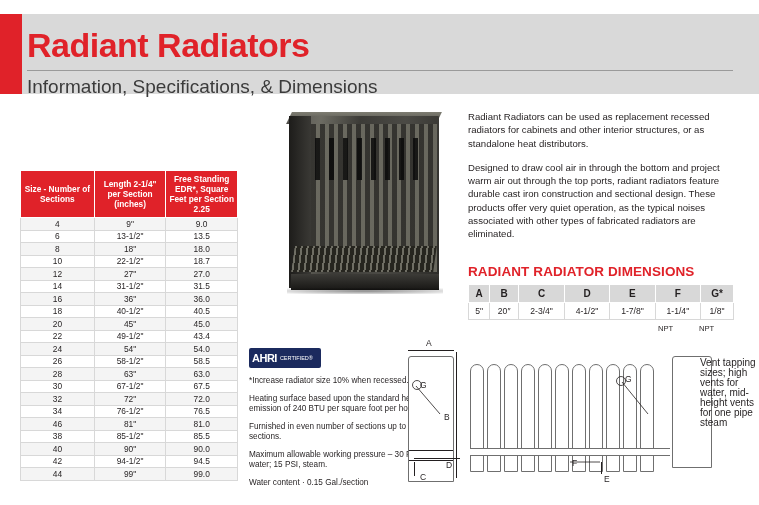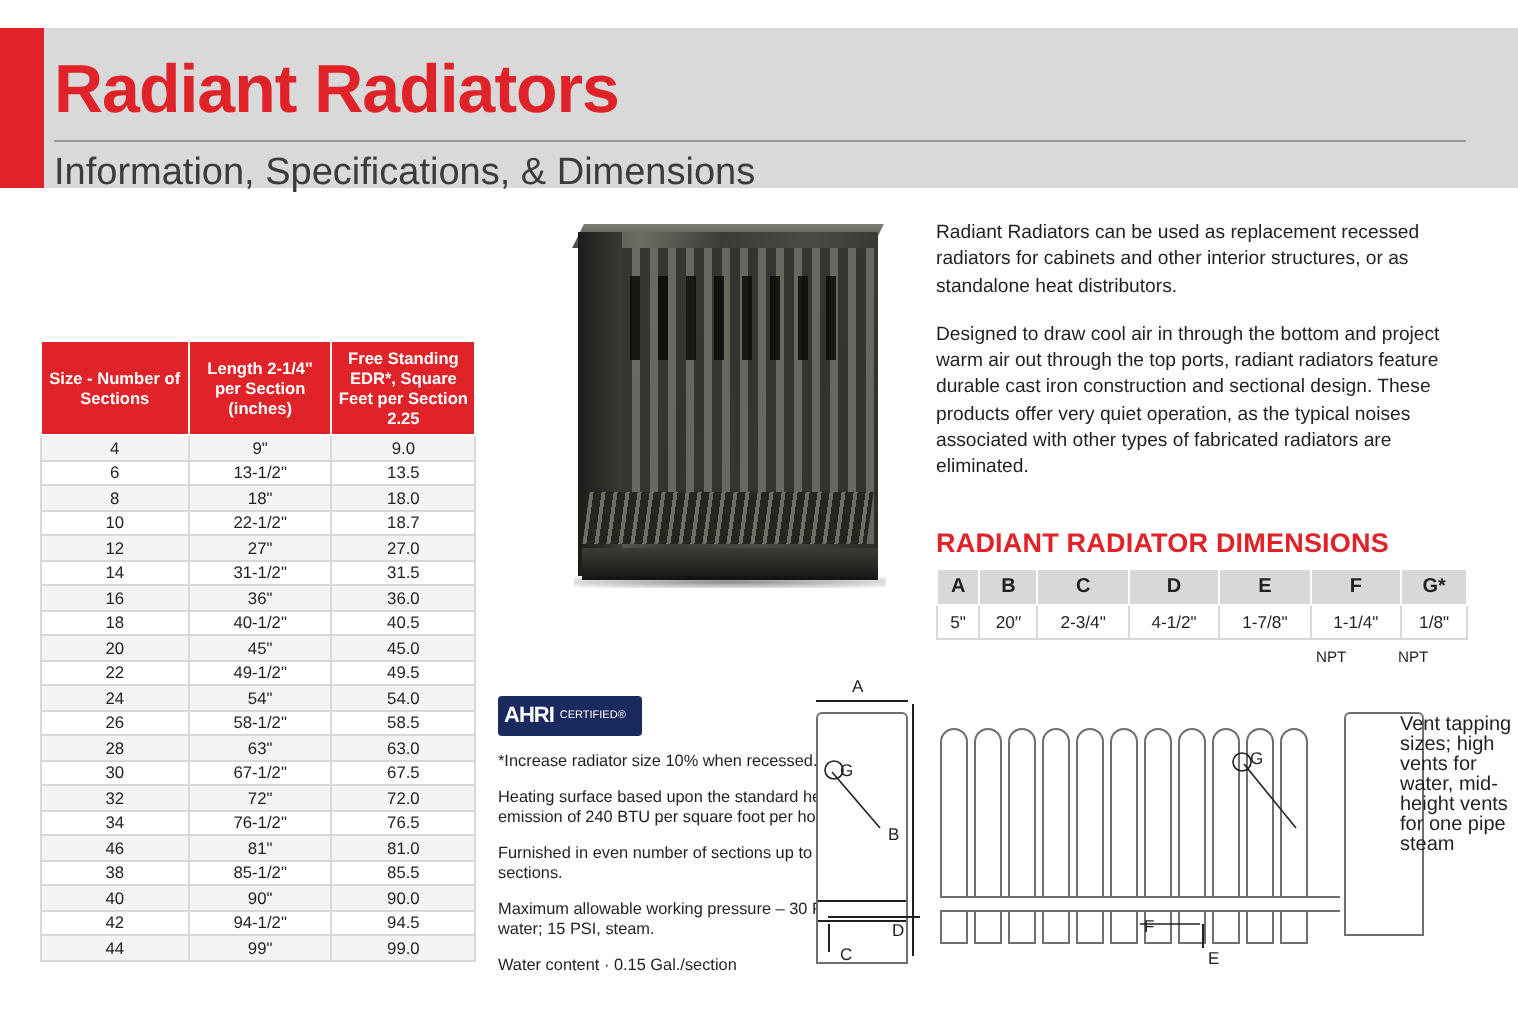--- a/index.html
+++ b/index.html
@@ -263,21 +263,21 @@
           <td>40.5</td>
         </tr>
       <tr>
           <td>20</td>
           <td>45"</td>
           <td>45.0</td>
         </tr>
       <tr>
           <td>22</td>
           <td>49-1/2"</td>
-          <td>49.5</td>
+          <td>43.4</td>
         </tr>
       <tr>
           <td>24</td>
           <td>54"</td>
           <td>54.0</td>
         </tr>
       <tr>
           <td>26</td>
           <td>58-1/2"</td>
           <td>58.5</td>

